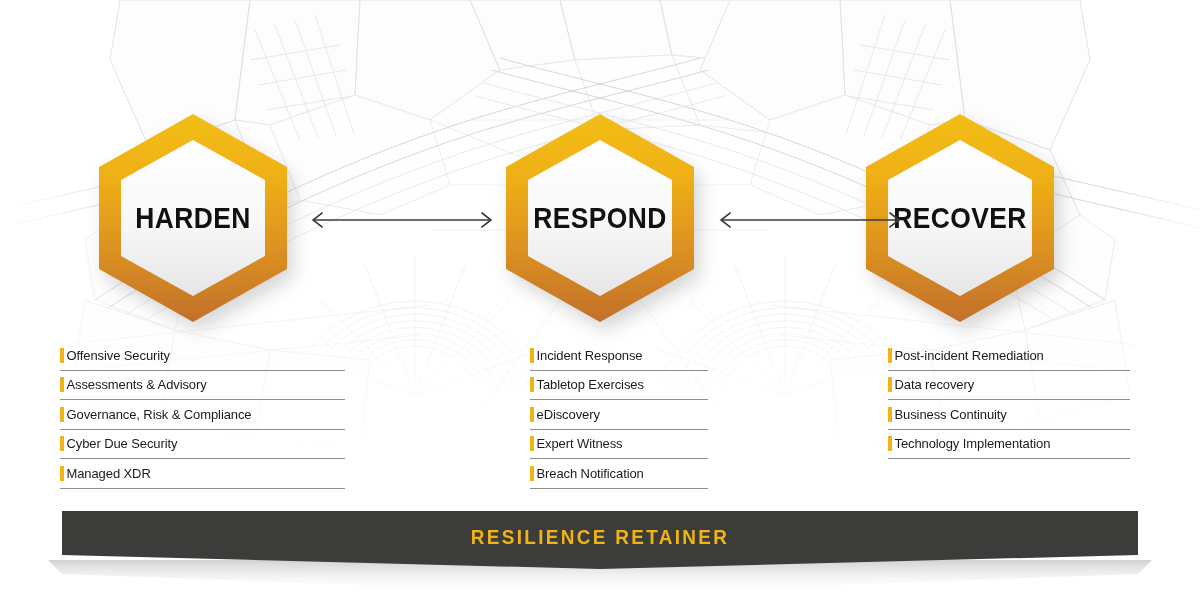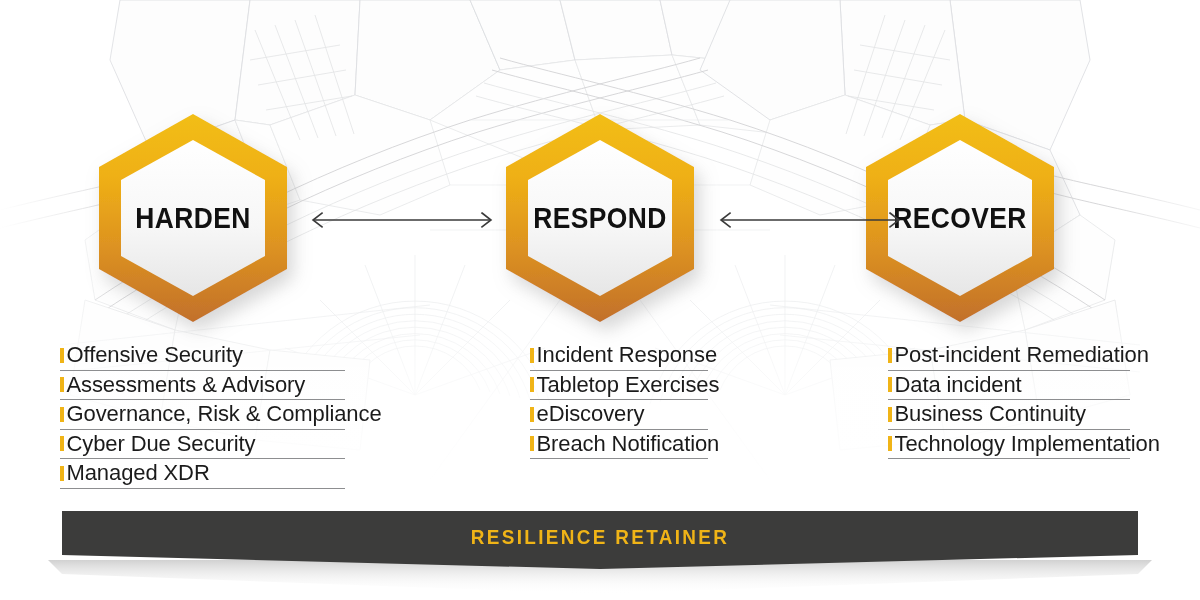--- a/index.html
+++ b/index.html
@@ -98,21 +98,21 @@
   }
   .svc-tick {
     width: 3.5px;
     height: 15px;
     background: #f0b417;
     flex: 0 0 auto;
     margin-right: 3px;
   }
   .svc-text {
     font-family: "Liberation Sans", sans-serif;
-    font-size: 22px;
+    font-size: 13px;
     font-weight: 400;
     color: #1b1b1b;
     white-space: nowrap;
     line-height: 1;
     letter-spacing: -0.1px;
   }
 
   
   #retainer-shadow {
     position: absolute;
@@ -418,32 +418,36 @@
     <div class="svc-item">
       <span class="svc-tick"></span>
       <span class="svc-text">Tabletop Exercises</span>
     </div>
     <div class="svc-item">
       <span class="svc-tick"></span>
       <span class="svc-text">eDiscovery</span>
     </div>
     <div class="svc-item">
       <span class="svc-tick"></span>
+      <span class="svc-text">Expert Witness</span>
+    </div>
+    <div class="svc-item">
+      <span class="svc-tick"></span>
       <span class="svc-text">Breach Notification</span>
     </div>
   </div>
 
   <div class="svc-col" id="svc-col-recover" style="left:888px; width:242px;">
     <div class="svc-item">
       <span class="svc-tick"></span>
       <span class="svc-text">Post-incident Remediation</span>
     </div>
     <div class="svc-item">
       <span class="svc-tick"></span>
-      <span class="svc-text">Data incident</span>
+      <span class="svc-text">Data recovery</span>
     </div>
     <div class="svc-item">
       <span class="svc-tick"></span>
       <span class="svc-text">Business Continuity</span>
     </div>
     <div class="svc-item">
       <span class="svc-tick"></span>
       <span class="svc-text">Technology Implementation</span>
     </div>
   </div>

